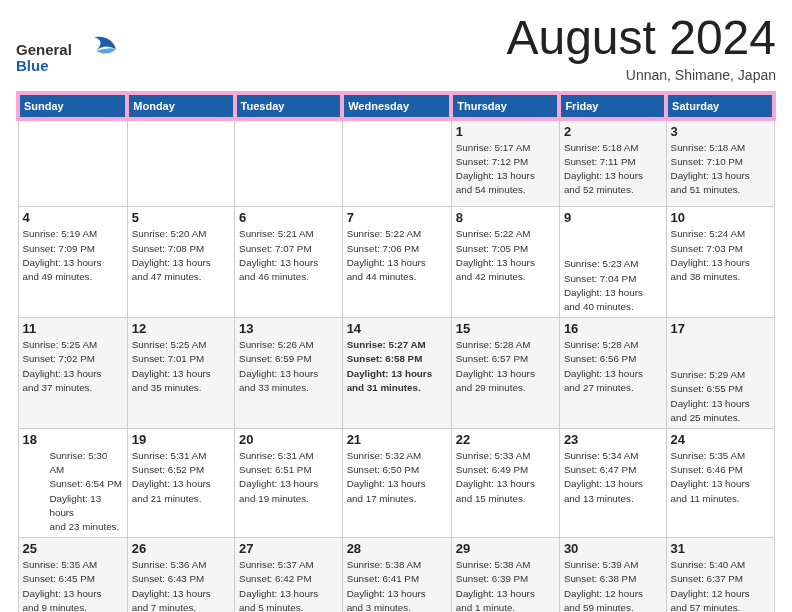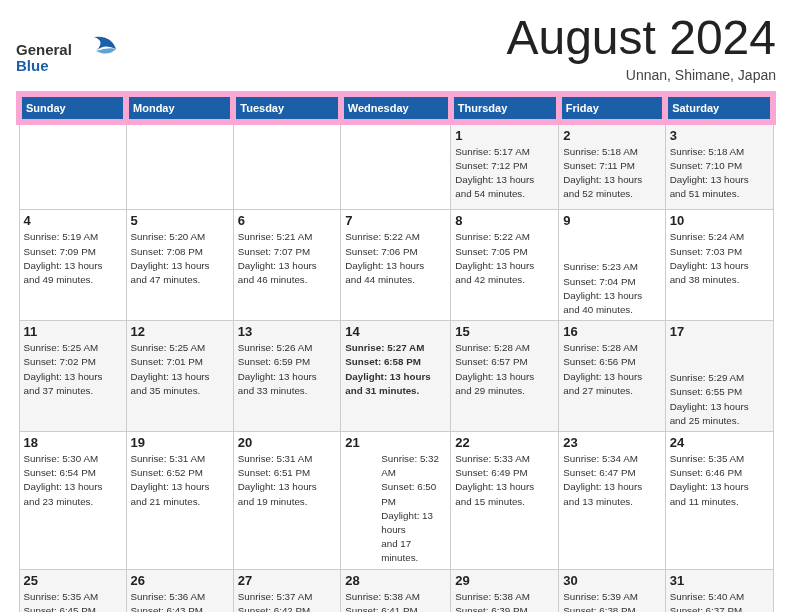--- a/index.html
+++ b/index.html
@@ -44,21 +44,21 @@
       border-collapse: collapse;
       font-size: 10.5px;
     }
     thead th {
       background-color: #1a5fa8;
       color: #fff;
       padding: 5px 4px;
       text-align: left;
       font-size: 11px;
       font-weight: bold;
-      border: 6px solid #f9a8d4;
+      border: 4px solid #f9a8d4;
     }
     tbody td {
       border: 1px solid #ccc;
       vertical-align: top;
       padding: 3px 4px;
       width: 113px;
       min-height: 80px;
       height: 88px;
     }
     tbody tr:nth-child(odd) td {
@@ -244,42 +244,42 @@
             <span class="day-num">17</span>
             <div class="day-info" style="white-space: pre-line; margin-top: 32px;">Sunrise: 5:29 AM
 Sunset: 6:55 PM
 Daylight: 13 hours
 and 25 minutes.</div>
           </td>
         </tr>
         <tr>
           <td>
             <span class="day-num">18</span>
-            <div class="day-info" style="white-space: pre-line;">Sunrise: 5:30 AM
+            <div class="day-info" style="white-space: pre-line; margin-left: 27px;">Sunrise: 5:30 AM
 Sunset: 6:54 PM
 Daylight: 13 hours
 and 23 minutes.</div>
           </td>
           <td>
             <span class="day-num">19</span>
             <div class="day-info" style="white-space: pre-line;">Sunrise: 5:31 AM
 Sunset: 6:52 PM
 Daylight: 13 hours
 and 21 minutes.</div>
           </td>
           <td>
             <span class="day-num">20</span>
             <div class="day-info" style="white-space: pre-line;">Sunrise: 5:31 AM
 Sunset: 6:51 PM
 Daylight: 13 hours
 and 19 minutes.</div>
           </td>
           <td>
             <span class="day-num">21</span>
-            <div class="day-info" style="white-space: pre-line; margin-left: 36px;">Sunrise: 5:32 AM
+            <div class="day-info" style="white-space: pre-line;">Sunrise: 5:32 AM
 Sunset: 6:50 PM
 Daylight: 13 hours
 and 17 minutes.</div>
           </td>
           <td>
             <span class="day-num">22</span>
             <div class="day-info" style="white-space: pre-line;">Sunrise: 5:33 AM
 Sunset: 6:49 PM
 Daylight: 13 hours
 and 15 minutes.</div>

